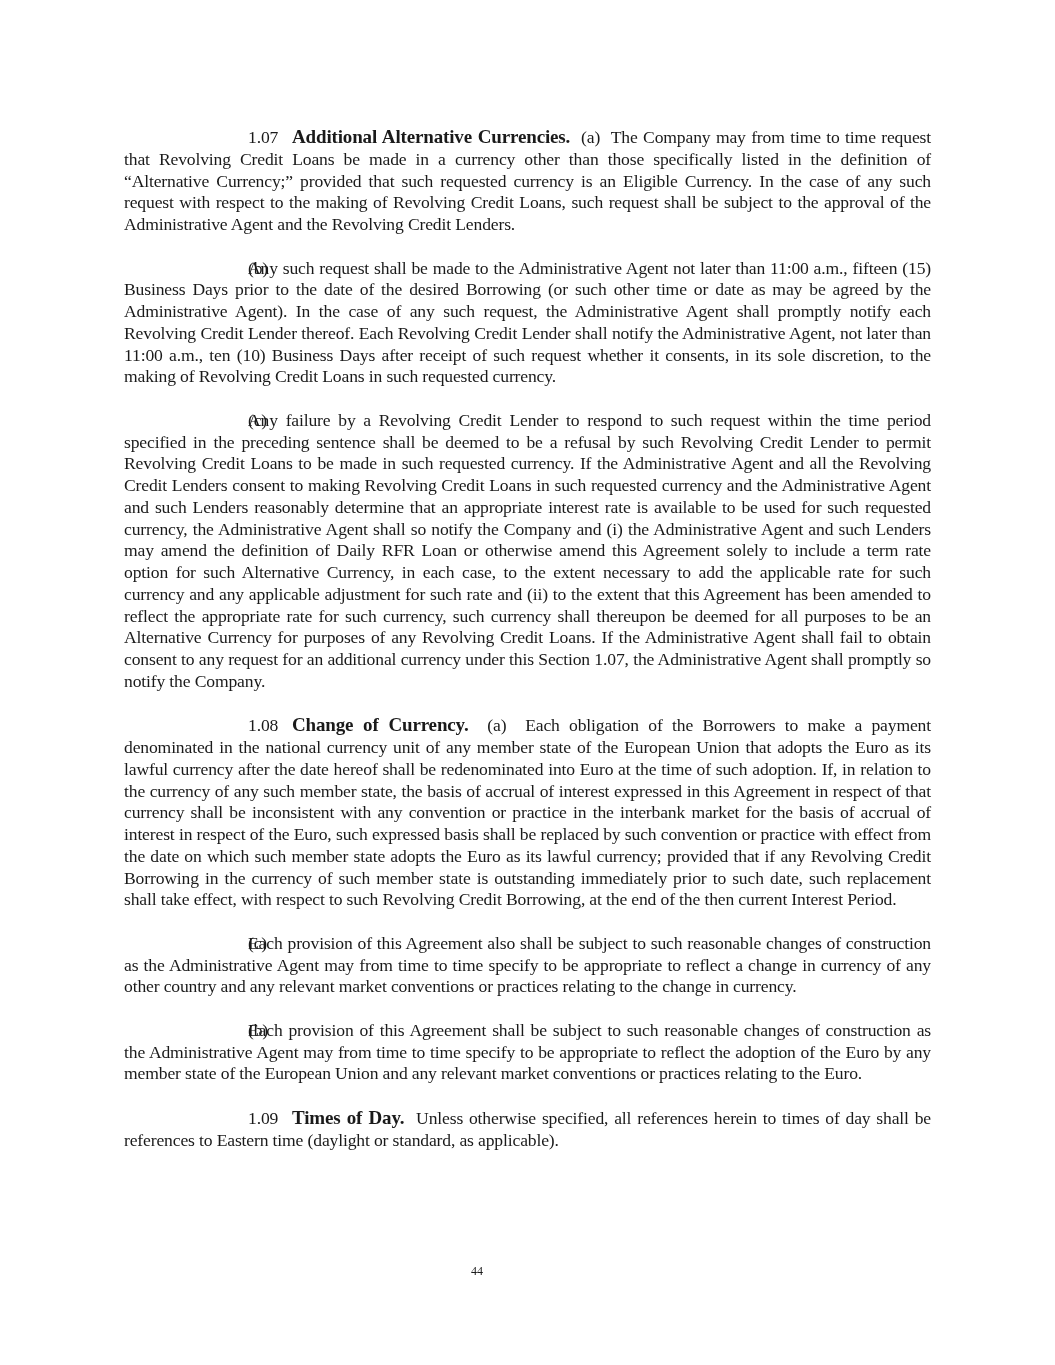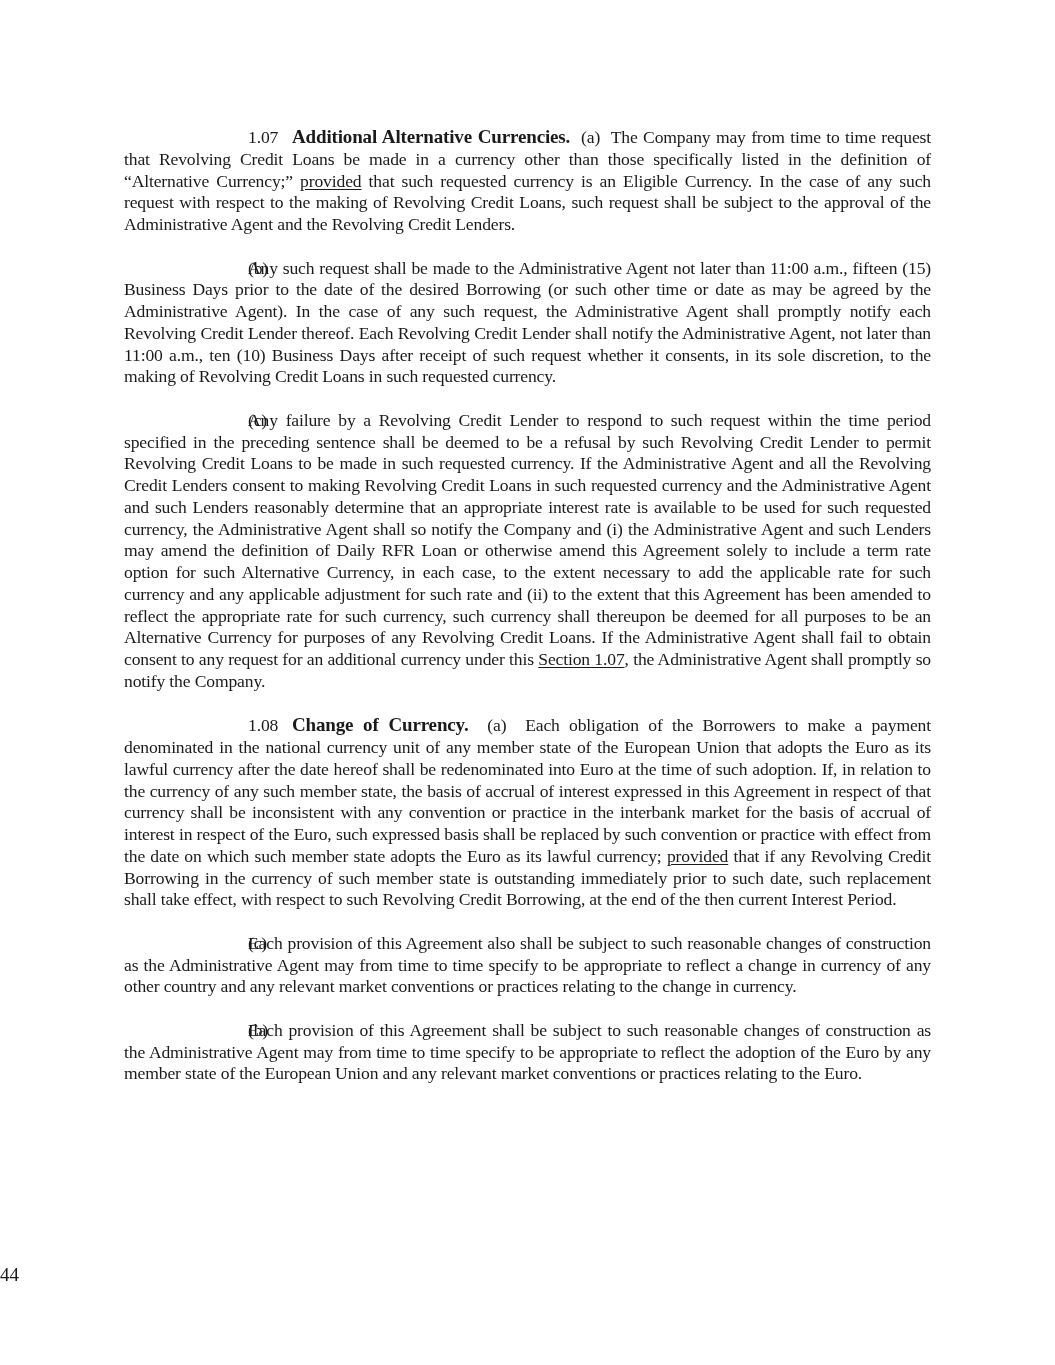--- a/index.html
+++ b/index.html
@@ -37,29 +37,29 @@
     .sec-title {
       font-weight: bold;
       font-size: 19px;
       margin-left: 44px;
     }
     .sub-label {
       display: inline-block;
       width: 62px;
     }
     .u {
-      text-decoration: underline;
       text-underline-offset: 2px;
     }
     .page-number {
       position: absolute;
       left: 0;
       width: 954px;
       top: 1264px;
-      font-size: 19px;
+      text-align: center;
+      font-size: 12px;
       font-family: "Liberation Serif", "DejaVu Serif", serif;
     }
   </style>
 </head>
 <body>
 
 <div class="page">
 
   <p class="para">
     <span class="sec-num">1.07</span><span class="sec-title">Additional Alternative Currencies.</span>&nbsp; <span>(a)</span>&nbsp; <span>The Company may from time to time request that Revolving Credit Loans be made in a currency other than those specifically listed in the definition of “Alternative Currency;” </span><span class="u">provided</span><span> that such requested currency is an Eligible Currency.  In the case of any such request with respect to the making of Revolving Credit Loans, such request shall be subject to the approval of the Administrative Agent and the Revolving Credit Lenders.</span>
@@ -78,16 +78,19 @@
   </p>
 
   <p class="para">
     <span class="sub-label">(c)</span><span>Each provision of this Agreement also shall be subject to such reasonable changes of construction as the Administrative Agent may from time to time specify to be appropriate to reflect a change in currency of any other country and any relevant market conventions or practices relating to the change in currency.</span>
   </p>
 
   <p class="para">
     <span class="sub-label">(b)</span><span>Each provision of this Agreement shall be subject to such reasonable changes of construction as the Administrative Agent may from time to time specify to be appropriate to reflect the adoption of the Euro by any member state of the European Union and any relevant market conventions or practices relating to the Euro.</span>
   </p>
 
+  <p class="para">
+    <span class="sec-num">1.09</span><span class="sec-title">Times of Day.</span>&nbsp; <span>Unless otherwise specified, all references herein to times of day shall be references to Eastern time (daylight or standard, as applicable).</span>
+  </p>
 
 </div>
 
 <div class="page-number">44</div>
 
 </body></html>

